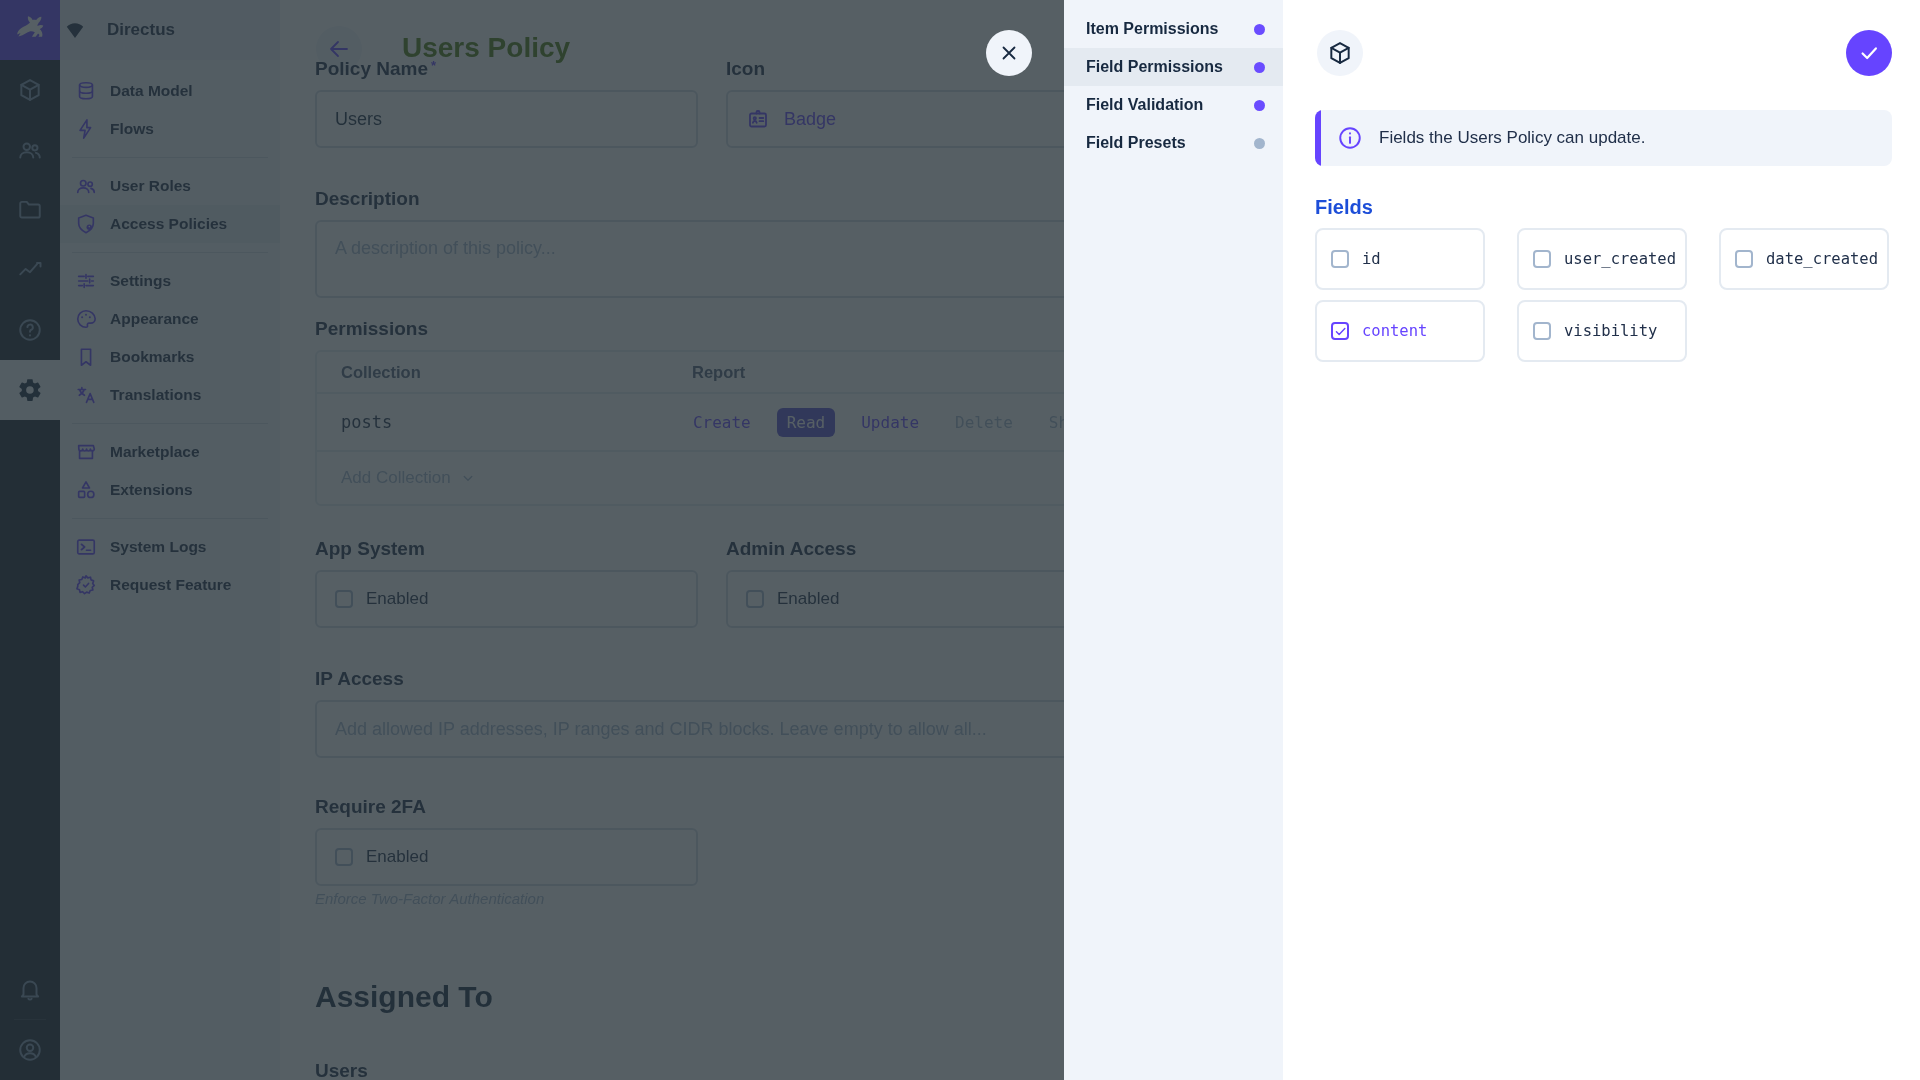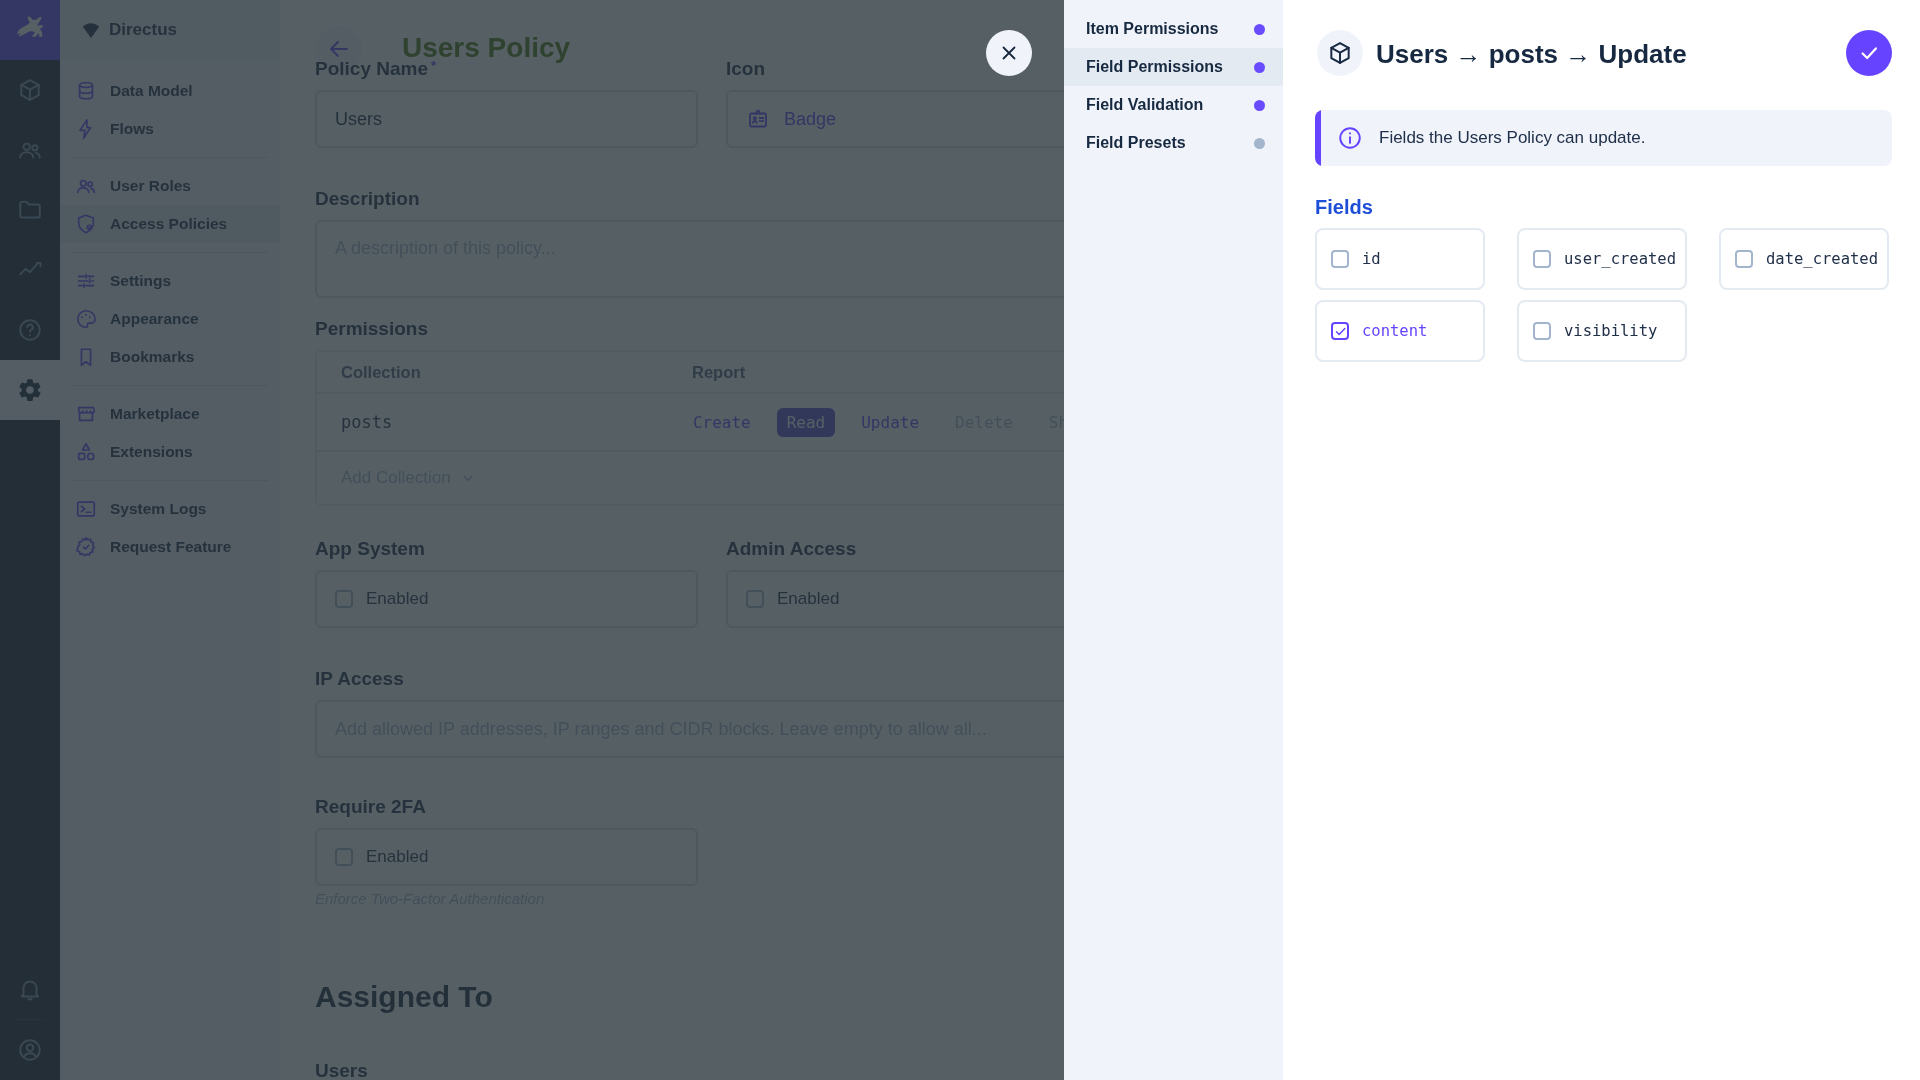--- a/index.html
+++ b/index.html
@@ -10,21 +10,21 @@
   
   .module-bar { position:absolute; left:0; top:0; width:60px; height:1080px; background:#18222f; z-index:1; }
   .logo-tile { width:60px; height:60px; background:#6644ff; display:flex; align-items:center; justify-content:center; }
   .mod-btn { width:60px; height:60px; display:flex; align-items:center; justify-content:center; color:#8196b1; cursor:pointer; }
   .mod-btn.active { background:#f0f4fa; color:#172940; }
   .mod-bottom { position:absolute; bottom:0; left:0; width:60px; }
   .mod-divider { height:1px; background:#2e3947; margin:0 14px; }
 
   
   .nav { position:absolute; left:60px; top:0; width:220px; height:1080px; background:#f0f4fa; z-index:1; }
-  .nav-header { height:60px; display:flex; align-items:center; gap:6px; padding:0 19px; background:#e9eef5; color:#172940; }
+  .nav-header { height:60px; display:flex; align-items:center; gap:20px; padding:0 3px; background:#e9eef5; color:#172940; }
   .nav-header .title { font-size:17px; font-weight:700; color:#21304a; }
   .nav-list { padding-top:12px; }
   .nav-item { height:38px; display:flex; align-items:center; gap:13px; padding:0 15px; cursor:pointer; color:#6644ff; }
   .nav-item .lbl { font-size:15.5px; font-weight:600; color:#21304a; }
   .nav-item.active { background:#e4eaf1; }
   .nav-divider { height:1px; background:#d3dae4; margin:9px 12px; }
 
   
   .content { position:absolute; left:280px; top:0; width:840px; height:1080px; background:#fff; z-index:1; }
   .back-btn { position:absolute; left:36px; top:26px; width:46px; height:46px; border-radius:50%; background:#f0f4fa; border:none; color:#6644ff; display:flex; align-items:center; justify-content:center; cursor:pointer; }
@@ -205,20 +205,27 @@
             <circle cx="16.2" cy="10.2" r="1.1" fill="currentColor" stroke="none"></circle>
           </svg>
         <span class="lbl">Appearance</span>
       </div>
       <div class="nav-item">
         <svg class="i" width="22" height="22" viewBox="0 0 24 24">
             <path d="M7 3.5h10V21l-5-3.8L7 21Z"></path>
           </svg>
         <span class="lbl">Bookmarks</span>
       </div>
+      <div class="nav-item">
+        <svg class="i" width="22" height="22" viewBox="0 0 24 24">
+            <path d="M3.5 6h8M7.5 4v2M5 6c.8 2.7 2.9 5 5.3 6.3M10 6c-.8 2.7-2.9 5-5.3 6.3"></path>
+            <path d="m12.5 20 4-9.5 4 9.5M13.8 16.8h5.4"></path>
+          </svg>
+        <span class="lbl">Translations</span>
+      </div>
       <div class="nav-divider"></div>
       <div class="nav-item">
         <svg class="i" width="22" height="22" viewBox="0 0 24 24">
             <path d="M5 10.5V19h14v-8.5"></path>
             <path d="M4 5h16l1 3.6a2.1 2.1 0 0 1-4.2.2 2.1 2.1 0 0 1-4.2 0 2.1 2.1 0 0 1-4.2 0 2.1 2.1 0 0 1-4.2-.2Z"></path>
           </svg>
         <span class="lbl">Marketplace</span>
       </div>
       <div class="nav-item">
         <svg class="i" width="22" height="22" viewBox="0 0 24 24">
@@ -356,21 +363,20 @@
     </div>
   </aside>
 
   <section class="drawer-main">
     <div class="dm-icon">
       <svg class="i" width="26" height="26" viewBox="0 0 24 24">
           <path d="M12 2.8 20 7.2v9.6L12 21.2 4 16.8V7.2Z"></path>
           <path d="M4 7.2l8 4.4 8-4.4M12 11.6v9.6"></path>
         </svg>
     </div>
-    <h2 class="dm-title">Users → posts → Update</h2>
     <button class="dm-check">
       <svg class="i" style="stroke-width:2.4" width="22" height="22" viewBox="0 0 24 24">
           <path d="m5 12.5 5 5L19.5 7"></path>
         </svg>
     </button>
 
     <div class="banner">
       <div class="banner-bar"></div>
       <span class="banner-icon">
         <svg class="i" width="26" height="26" viewBox="0 0 24 24">

